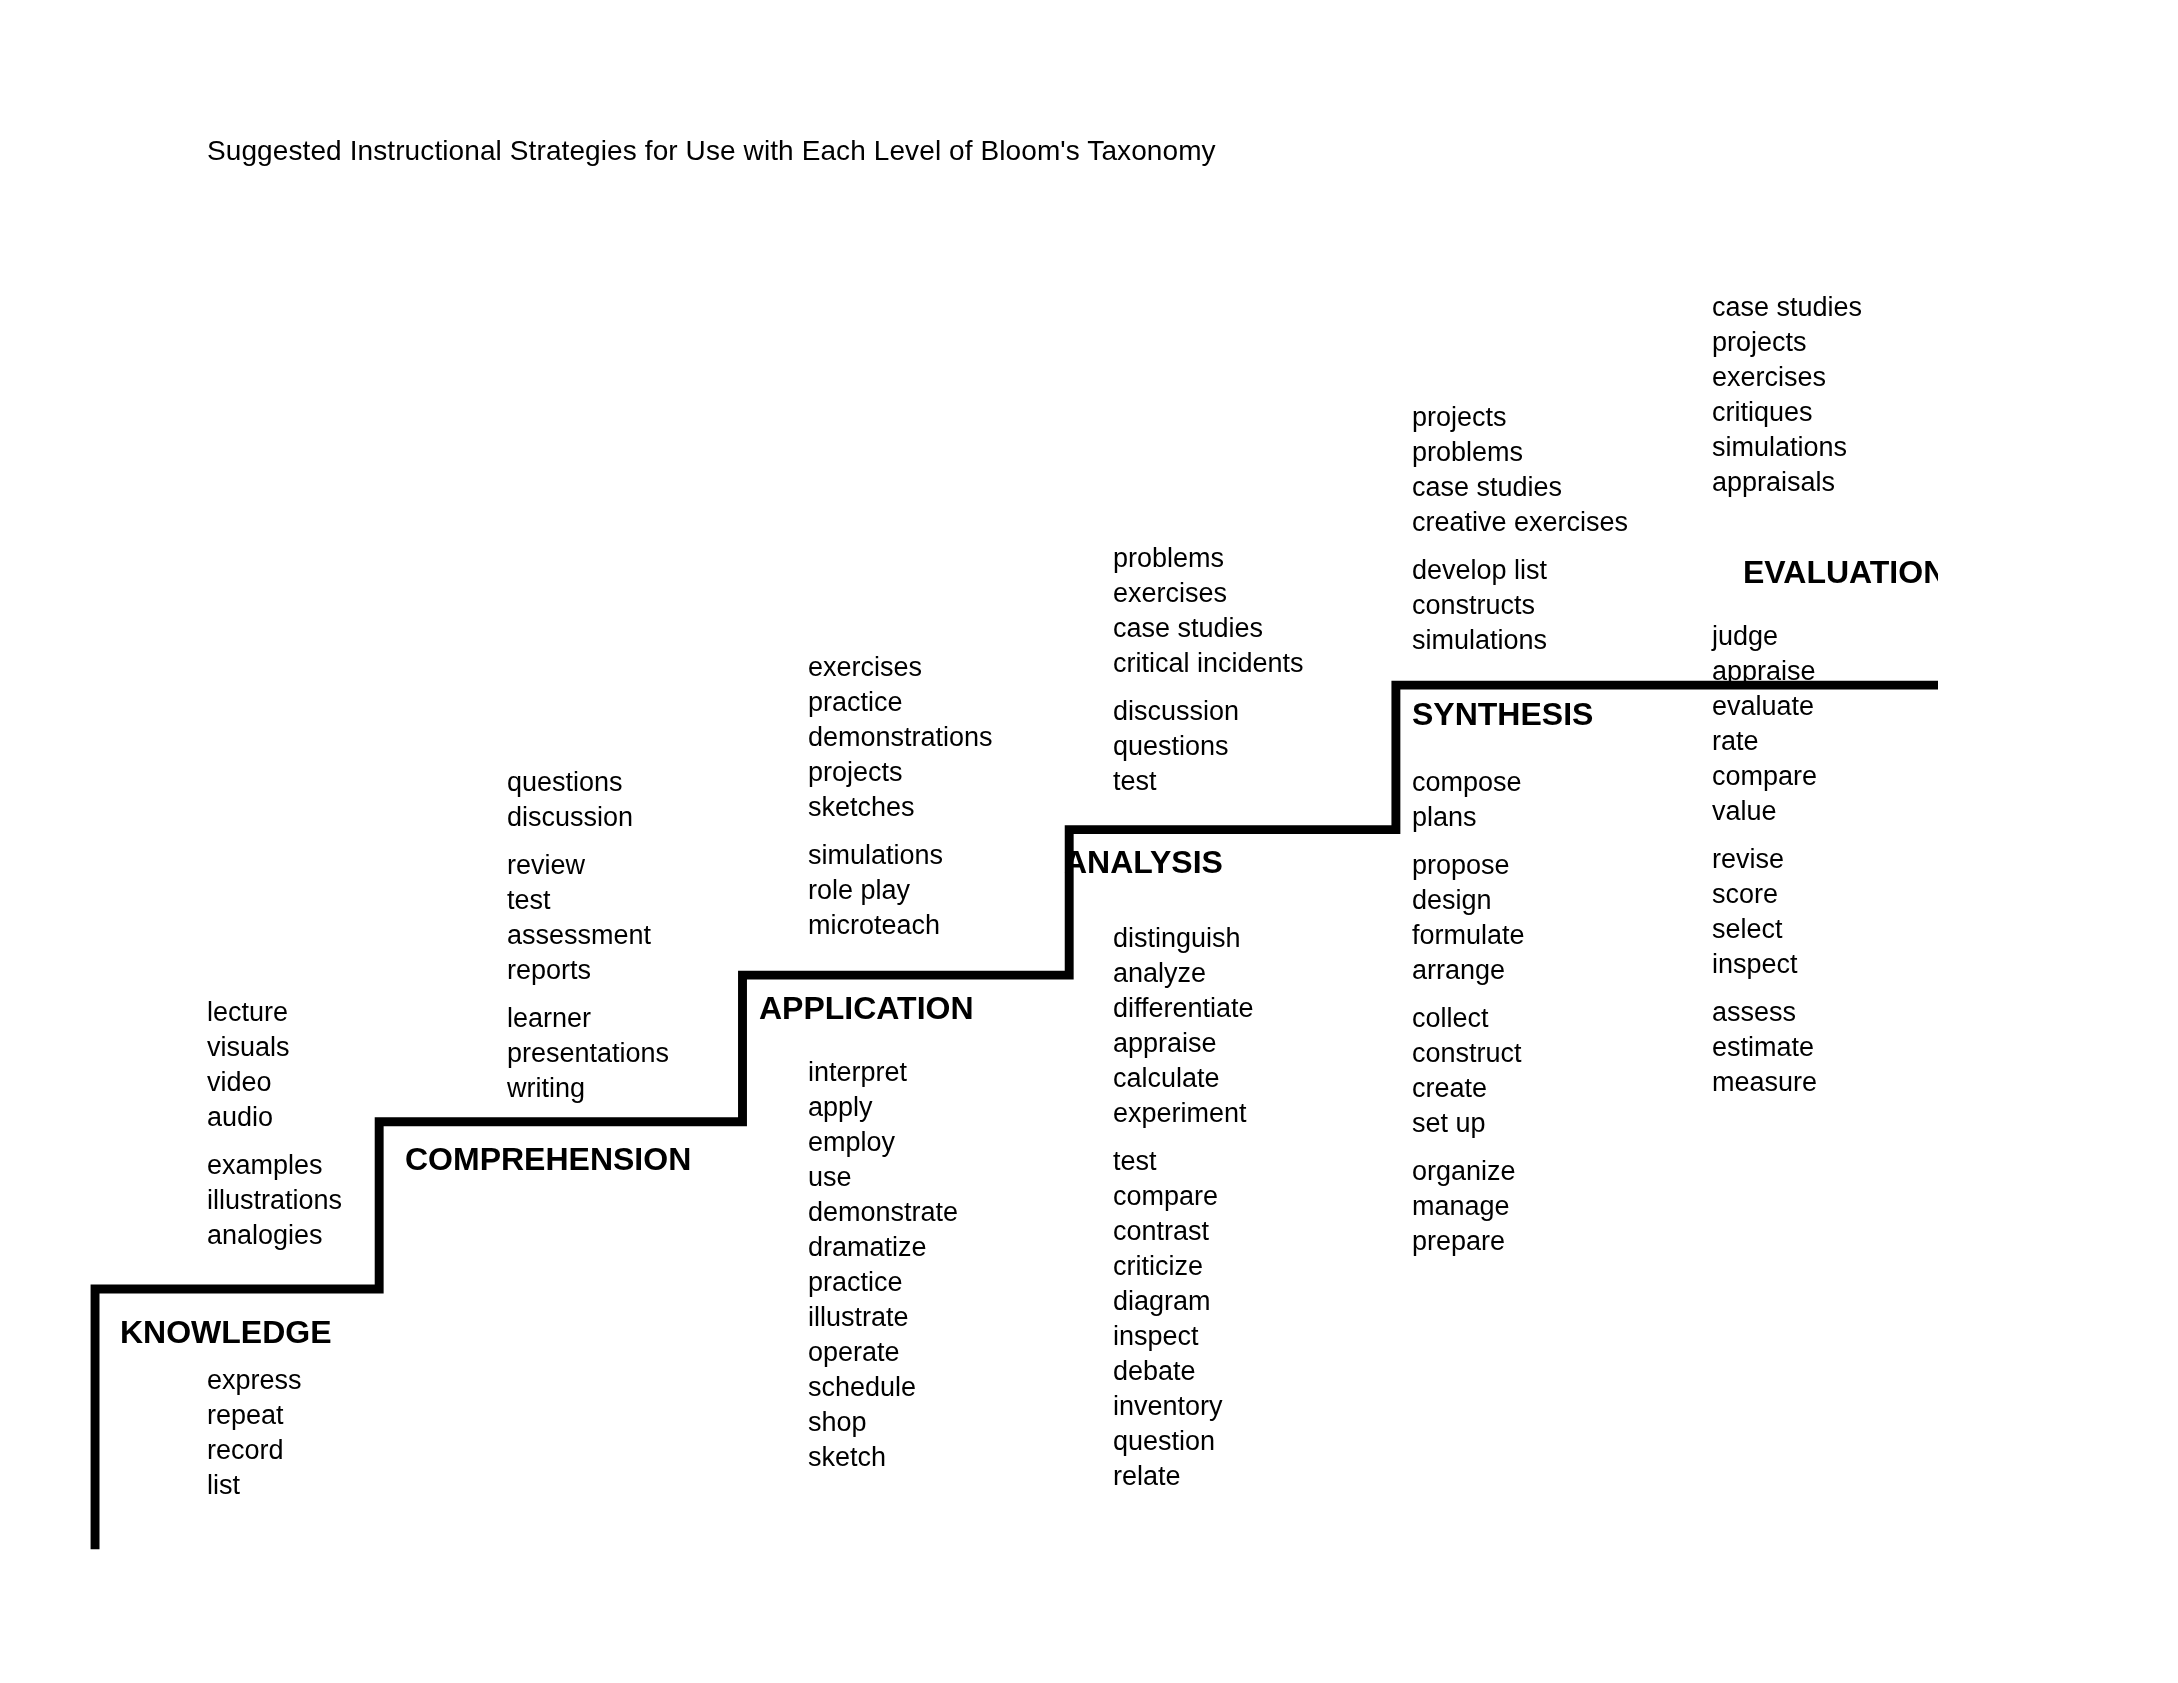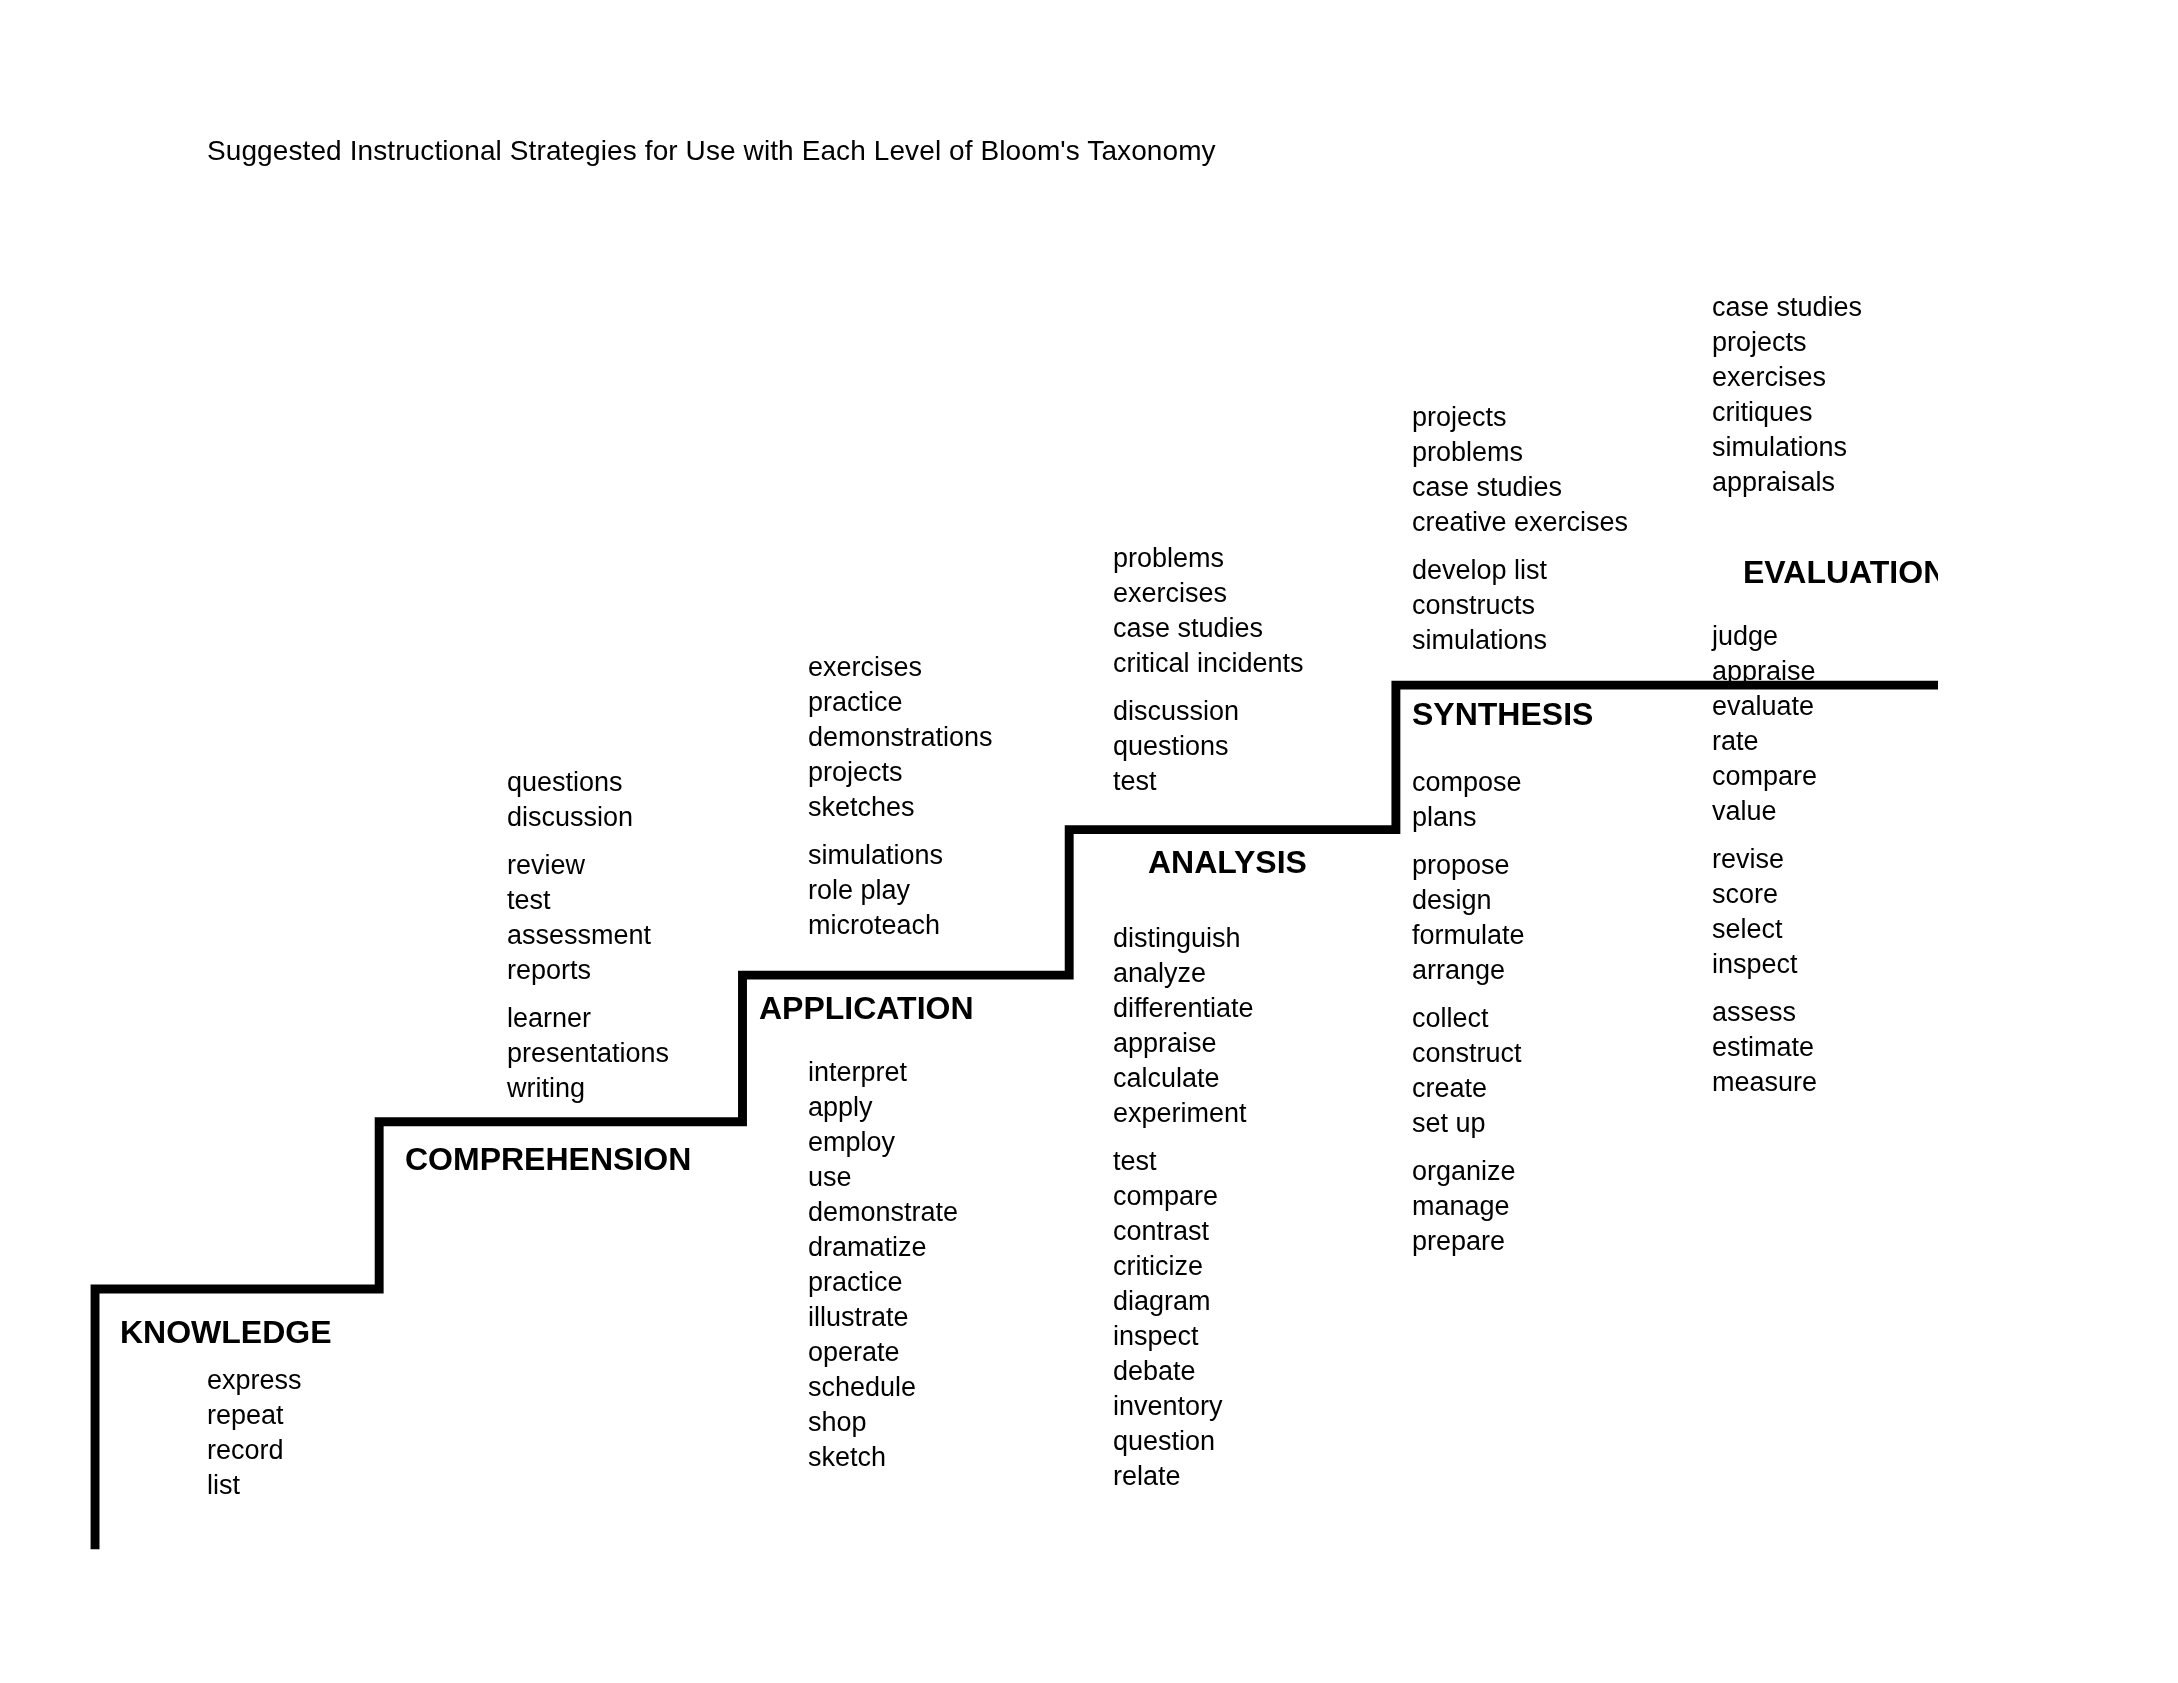--- a/index.html
+++ b/index.html
@@ -59,20 +59,30 @@
 <body>
 
 <div id="page">
 
   <div id="title">Suggested Instructional Strategies for Use with Each Level of Bloom's Taxonomy</div>
 
   <svg id="staircase" viewBox="0 0 2200 1700" xmlns="http://www.w3.org/2000/svg">
     <polyline points="96,1565 96,1302 383,1302 383,1133 750,1133 750,985 1080,985 1080,838 1410,838 1410,692 1990,692" fill="none" stroke="#000000" stroke-width="9" stroke-linejoin="miter" stroke-linecap="butt"></polyline>
   </svg>
 
+  <div class="col" style="left:207px; top:995px;">
+    <div class="word">lecture</div>
+    <div class="word">visuals</div>
+    <div class="word">video</div>
+    <div class="word">audio</div>
+    <div class="gap"></div>
+    <div class="word">examples</div>
+    <div class="word">illustrations</div>
+    <div class="word">analogies</div>
+  </div>
   <div class="level-name" style="left:120px; top:1314px;">KNOWLEDGE</div>
   <div class="col" style="left:207px; top:1363px;">
     <div class="word">express</div>
     <div class="word">repeat</div>
     <div class="word">record</div>
     <div class="word">list</div>
   </div>
 
   <div class="col" style="left:507px; top:765px;">
     <div class="word">questions</div>
@@ -119,21 +129,21 @@
   <div class="col" style="left:1113px; top:541px;">
     <div class="word">problems</div>
     <div class="word">exercises</div>
     <div class="word">case studies</div>
     <div class="word">critical incidents</div>
     <div class="gap"></div>
     <div class="word">discussion</div>
     <div class="word">questions</div>
     <div class="word">test</div>
   </div>
-  <div class="level-name" style="left:1148px; top:844px;">ANALYSIS</div>
+  <div class="level-name" style="left:1064px; top:844px;">ANALYSIS</div>
   <div class="col" style="left:1113px; top:921px;">
     <div class="word">distinguish</div>
     <div class="word">analyze</div>
     <div class="word">differentiate</div>
     <div class="word">appraise</div>
     <div class="word">calculate</div>
     <div class="word">experiment</div>
     <div class="gap"></div>
     <div class="word">test</div>
     <div class="word">compare</div>

